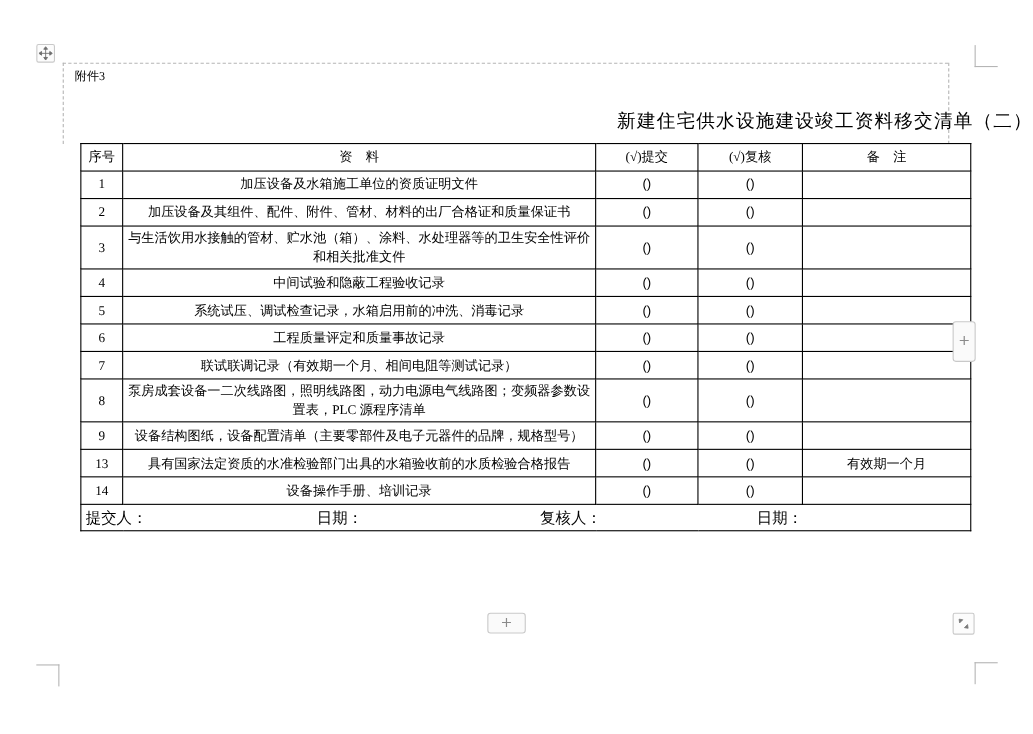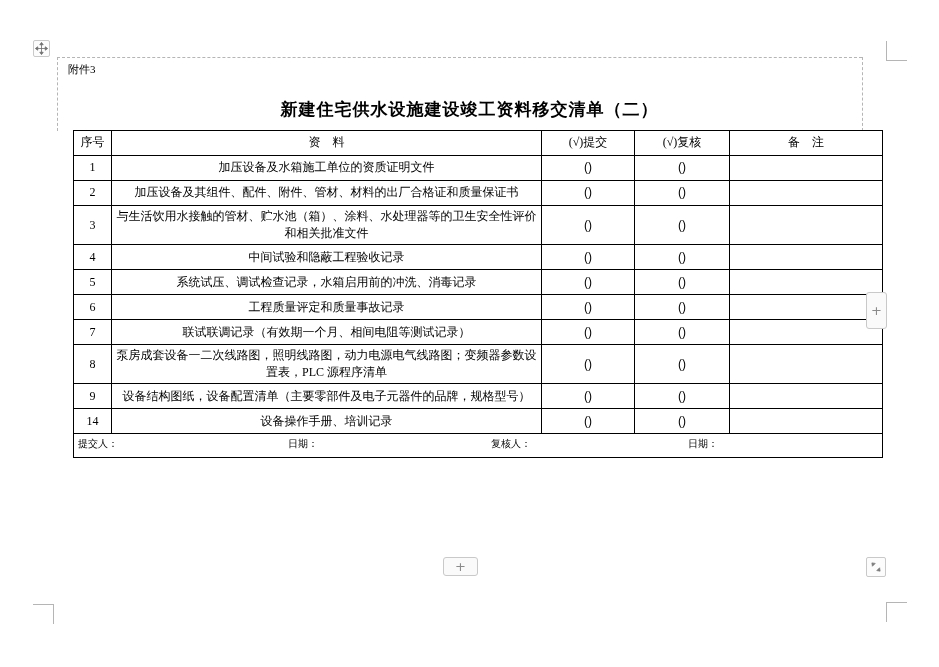--- a/index.html
+++ b/index.html
@@ -11,30 +11,30 @@
   .dash-top{position:absolute;left:57px;top:57px;width:805px;height:0;border-top:1px dashed #b5b5b5;}
   .dash-left{position:absolute;left:57px;top:57px;width:0;height:74px;border-left:1px dashed #b5b5b5;}
   .dash-right{position:absolute;left:862px;top:57px;width:0;height:74px;border-left:1px dashed #b5b5b5;}
   
   .mark{position:absolute;width:20px;height:19px;}
   .mark-tr{left:886px;top:41px;border-left:1px solid #b5b5b5;border-bottom:1px solid #b5b5b5;}
   .mark-bl{left:33px;top:604px;border-top:1px solid #b5b5b5;border-right:1px solid #b5b5b5;}
   .mark-br{left:886px;top:602px;border-top:1px solid #b5b5b5;border-left:1px solid #b5b5b5;}
   
   .attachment{position:absolute;left:68px;top:62px;font-size:11px;}
-  .doc-title{position:absolute;left:0;top:98px;width:939px;text-align:center;font-size:17px;font-weight:bold;letter-spacing:1px;}
+  .doc-title{position:absolute;left:0;top:98px;width:939px;text-align:right;font-size:17px;font-weight:normal;letter-spacing:1px;}
   
   table.sheet{position:absolute;left:57px;top:130px;width:809px;border-collapse:collapse;table-layout:fixed;background:#fff;margin-left:16px;}
   table.sheet th,table.sheet td{
     border:1px solid #000;font-size:12px;font-weight:normal;text-align:center;
     padding:2px 3px;line-height:1.42;height:20px;vertical-align:middle;
   }
   table.sheet td.paren{font-family:"Liberation Sans","DejaVu Sans",sans-serif;font-size:12px;}
   tr.sign-row td{border-left:1px solid #000;border-right:1px solid #000;position:relative;height:19px;padding:2px 0;}
-  tr.sign-row span{position:absolute;top:3px;font-size:10px;white-space:nowrap;}
+  tr.sign-row span{position:absolute;top:3px;font-size:14px;white-space:nowrap;}
   .sign-submitter{left:4px;}
   .sign-date1{left:214px;}
   .sign-reviewer{left:417px;}
   .sign-date2{left:614px;}
   
   .chrome-btn{
     position:absolute;border:1px solid #c9c9c9;background:#fafafa;border-radius:3px;
     display:flex;align-items:center;justify-content:center;color:#8a8a8a;
     font-family:"DejaVu Sans","Liberation Sans",sans-serif;font-size:13px;line-height:1;
     box-sizing:border-box;cursor:pointer;
@@ -149,20 +149,27 @@
         <td></td>
       </tr>
       <tr>
         <td>9</td>
         <td>设备结构图纸，设备配置清单（主要零部件及电子元器件的品牌，规格型号）</td>
         <td class="paren">()</td>
         <td class="paren">()</td>
         <td></td>
       </tr>
       <tr>
+        <td>13</td>
+        <td>具有国家法定资质的水准检验部门出具的水箱验收前的水质检验合格报告</td>
+        <td class="paren">()</td>
+        <td class="paren">()</td>
+        <td>有效期一个月</td>
+      </tr>
+      <tr>
         <td>14</td>
         <td>设备操作手册、培训记录</td>
         <td class="paren">()</td>
         <td class="paren">()</td>
         <td></td>
       </tr>
     </tbody>
   <tfoot>
     <tr class="sign-row">
       <td colspan="5">

